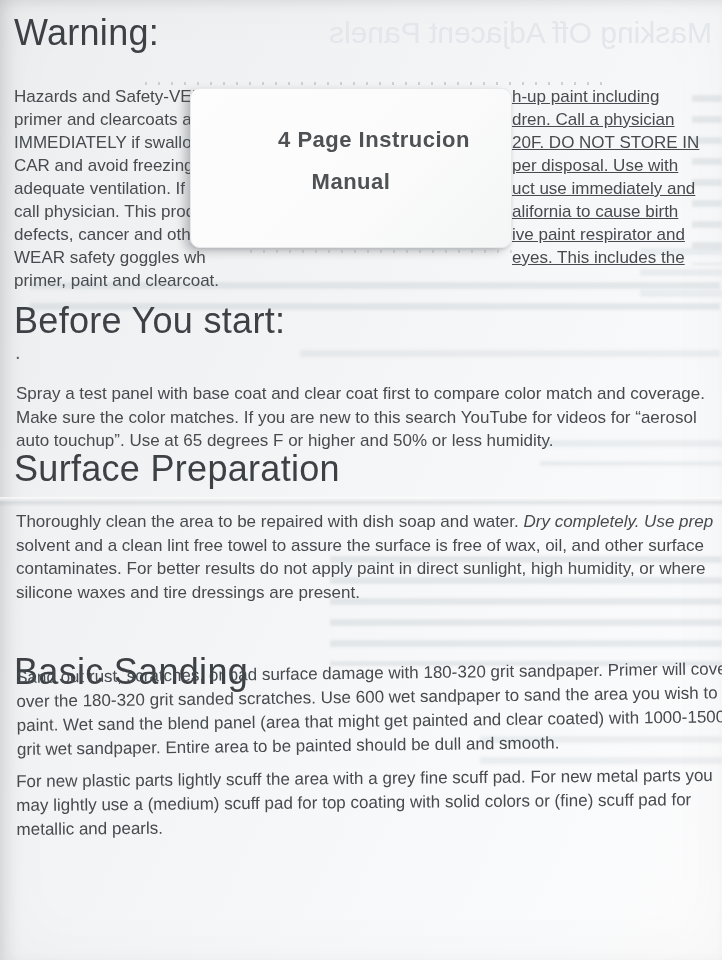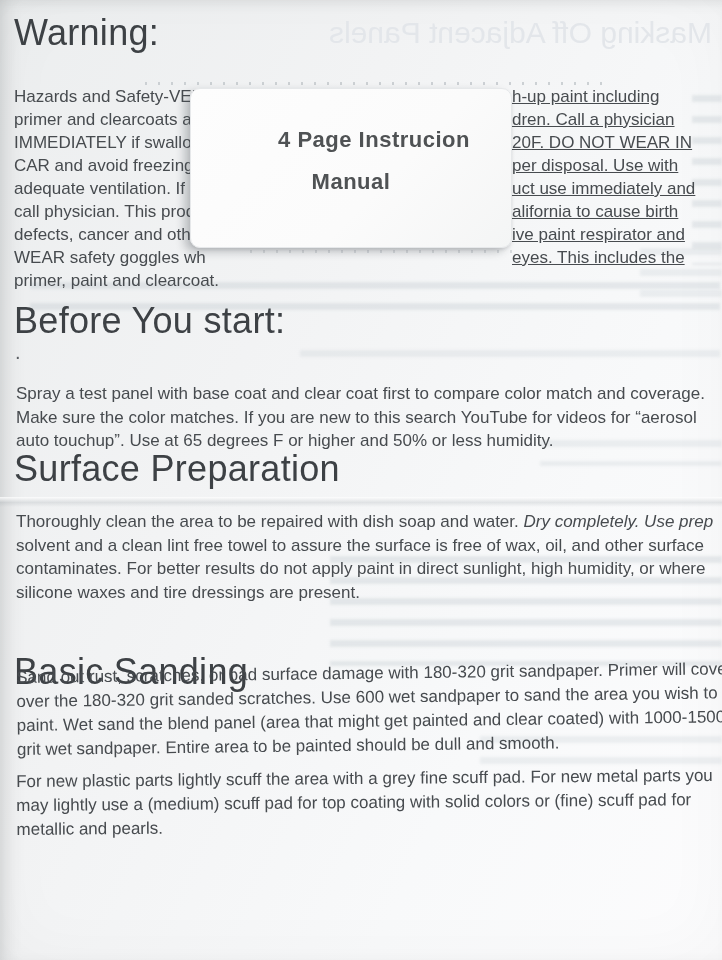--- a/index.html
+++ b/index.html
@@ -62,21 +62,21 @@
     <div class="w-line">
       <span>Hazards and Safety-VERY</span>
       <span class="w-right">h-up paint including</span>
     </div>
     <div class="w-line">
       <span>primer and clearcoats ar</span>
       <span class="w-right">dren. Call a physician</span>
     </div>
     <div class="w-line">
       <span>IMMEDIATELY if swallow</span>
-      <span class="w-right">20F. DO NOT WEAR IN</span>
+      <span class="w-right">20F. DO NOT STORE IN</span>
     </div>
     <div class="w-line">
       <span>CAR and avoid freezing.</span>
       <span class="w-right">per disposal. Use with</span>
     </div>
     <div class="w-line">
       <span>adequate ventilation. If</span>
       <span class="w-right">uct use immediately and</span>
     </div>
     <div class="w-line">

